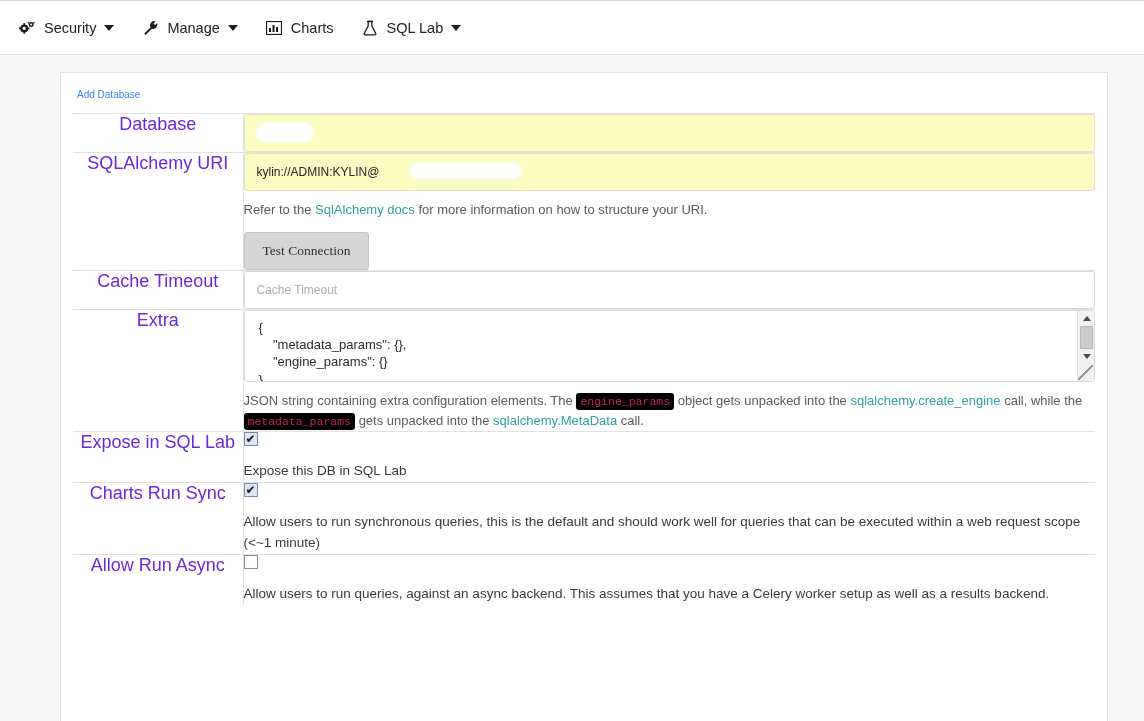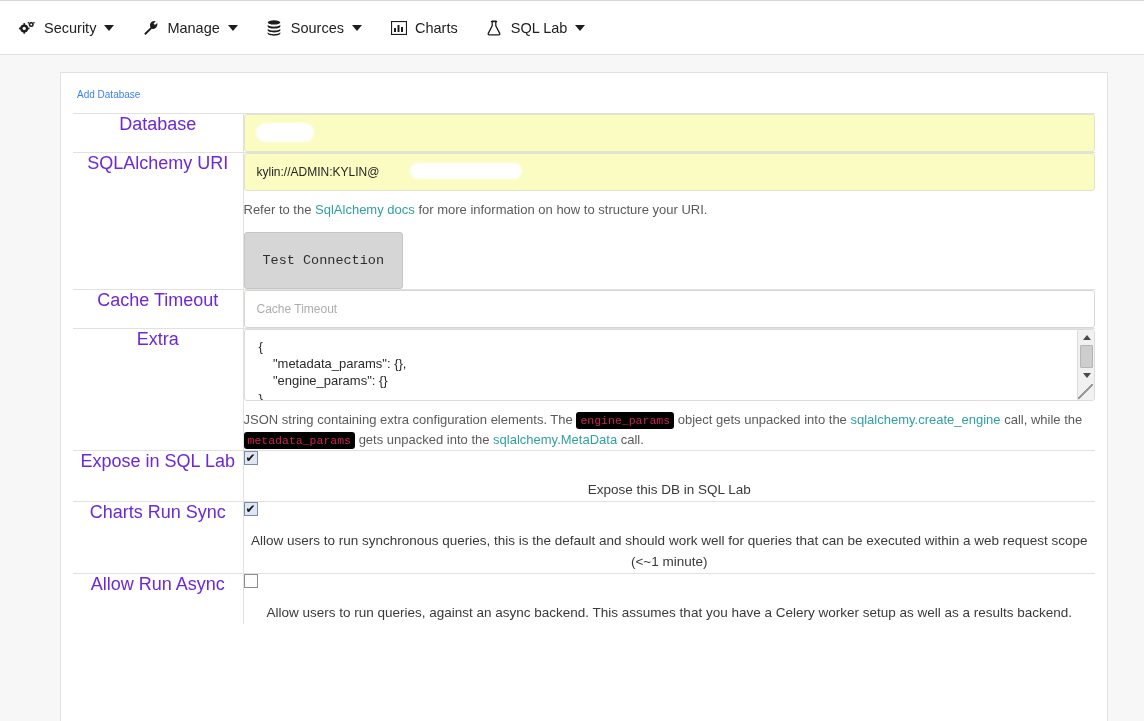--- a/index.html
+++ b/index.html
@@ -151,24 +151,24 @@
     white-space: nowrap;
   }
 
   
   .btn {
     display: inline-block;
     margin-top: 12px;
     background: #d6d6d6;
     border: 1px solid #c6c6c6;
     border-radius: 3px;
-    font-family: Liberation Mono, monospace;
+    font-family: Liberation Serif, serif;
     font-size: 13.5px;
     color: #2e2e2e;
-    padding: 20px 18px;
+    padding: 10px 18px;
     cursor: pointer;
   }
 
   
   .ta-wrap {
     position: relative;
     width: 100%;
     height: 72px;
     border: 1px solid #dcdcdc;
     border-radius: 3px;
@@ -242,21 +242,20 @@
     font-size: 12px;
     line-height: 1;
     color: #141414;
     font-family: "DejaVu Sans", sans-serif;
   }
   .cb-desc {
     font-size: 13.5px;
     color: #3a3a3a;
     line-height: 1.55;
     margin-top: 11px;
-    text-align: center;
   }
 </style>
 </head>
 <body>
 
 <div id="navbar">
 
   <div class="nav-item">
     <span class="nav-ico">
       <svg width="18" height="15" viewBox="0 0 18 15">
@@ -281,34 +280,20 @@
   <div class="nav-item">
     <span class="nav-ico">
       <svg width="16" height="16" viewBox="0 0 16 16">
         <path fill="#1d1d1d" d="M11.2 1.0a4.3 4.3 0 0 0-3.7 6.4L1.2 13.6l1.4 1.4 6.2-6.3a4.3 4.3 0 0 0 5.4-5.6L12.0 5.1 10.5 3.6 12.7 1.4a4.3 4.3 0 0 0-1.5-.4z"></path>
       </svg>
     </span>
     <span>Manage</span>
     <span class="caret"></span>
   </div>
 
-  <div class="nav-item">
-    <span class="nav-ico">
-      <svg width="16" height="16" viewBox="0 0 16 16">
-        <g fill="#1d1d1d">
-          <ellipse cx="8" cy="2.4" rx="6.3" ry="2.1"></ellipse>
-          <path d="M1.7 4.6c0 1.2 2.8 2.1 6.3 2.1s6.3-.9 6.3-2.1v1.9c0 1.2-2.8 2.1-6.3 2.1S1.7 7.7 1.7 6.5z"></path>
-          <path d="M1.7 8.4c0 1.2 2.8 2.1 6.3 2.1s6.3-.9 6.3-2.1v1.9c0 1.2-2.8 2.1-6.3 2.1s-6.3-.9-6.3-2.1z"></path>
-          <path d="M1.7 12.1c0 1.2 2.8 2.1 6.3 2.1s6.3-.9 6.3-2.1v1.5c0 1.2-2.8 2.1-6.3 2.1s-6.3-.9-6.3-2.1z"></path>
-        </g>
-      </svg>
-    </span>
-    <span>Sources</span>
-    <span class="caret"></span>
-  </div>
 
   <div class="nav-item">
     <span class="nav-ico">
       <svg width="16" height="14" viewBox="0 0 16 14">
         <g fill="#1d1d1d">
           <rect x="0.5" y="0.5" width="15" height="13" fill="none" stroke="#1d1d1d" stroke-width="1.2"></rect>
           <rect x="3" y="7" width="2" height="4"></rect>
           <rect x="6.5" y="4" width="2" height="7"></rect>
           <rect x="10" y="6" width="2" height="5"></rect>
         </g>

